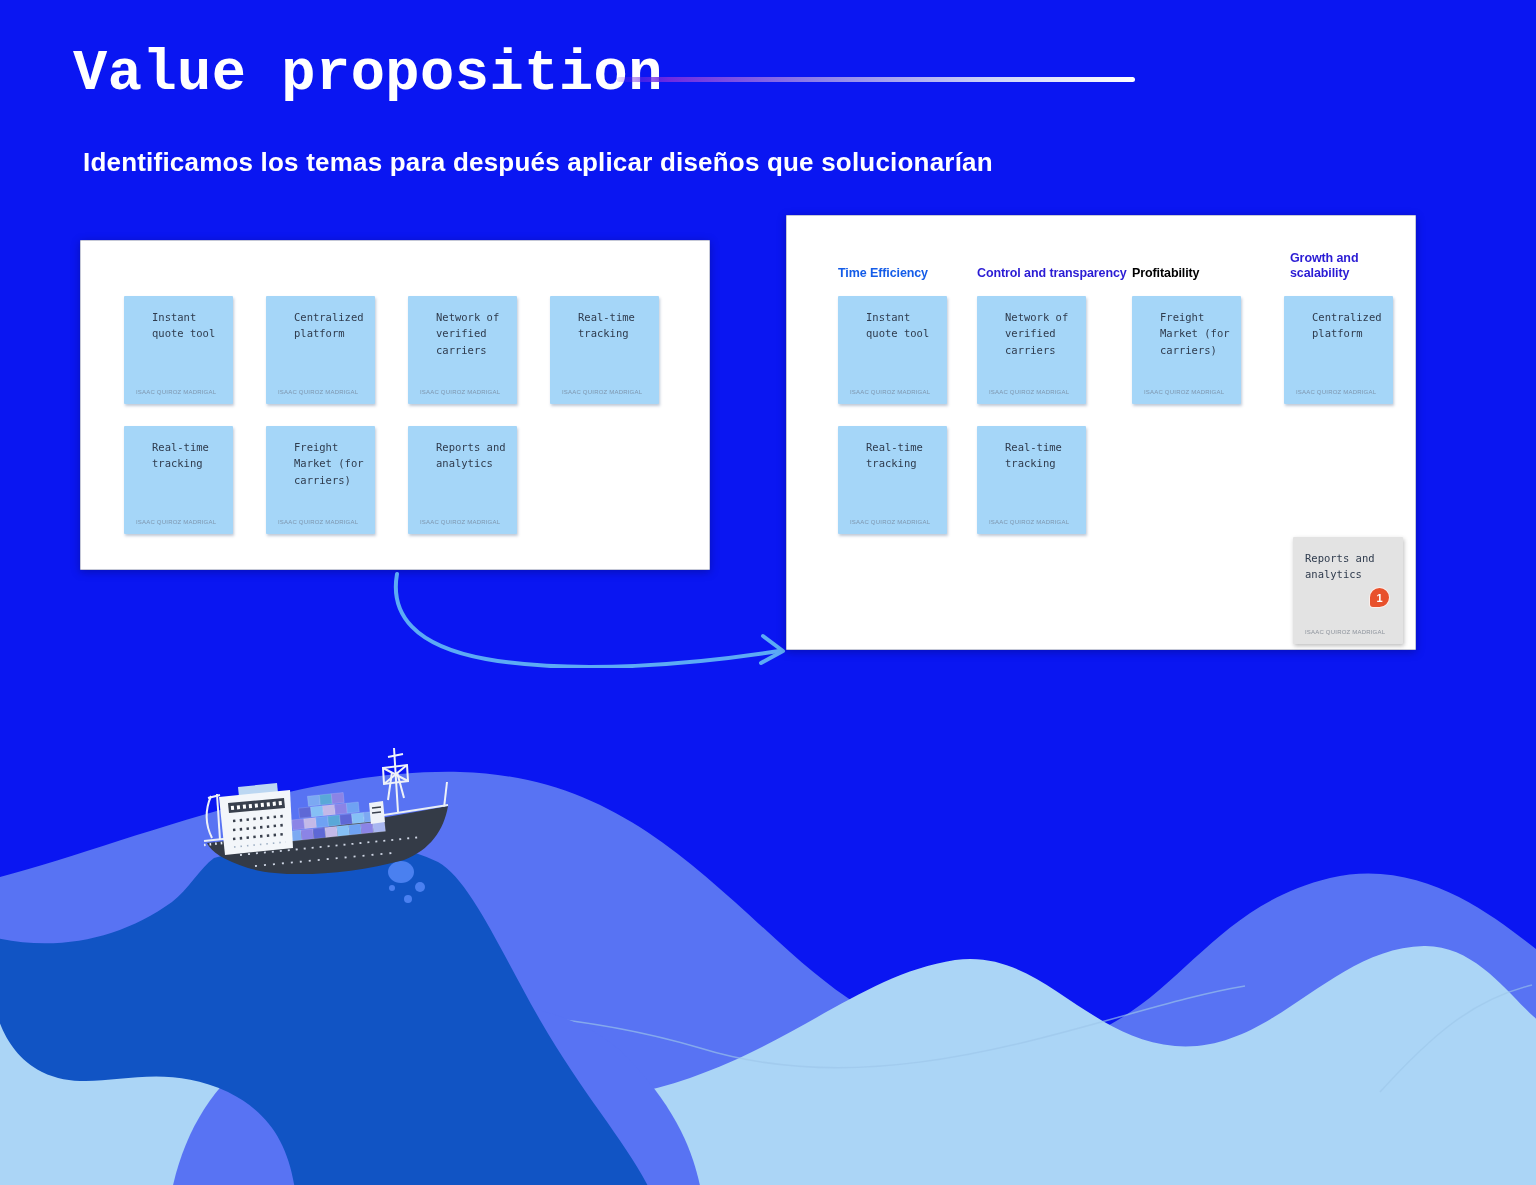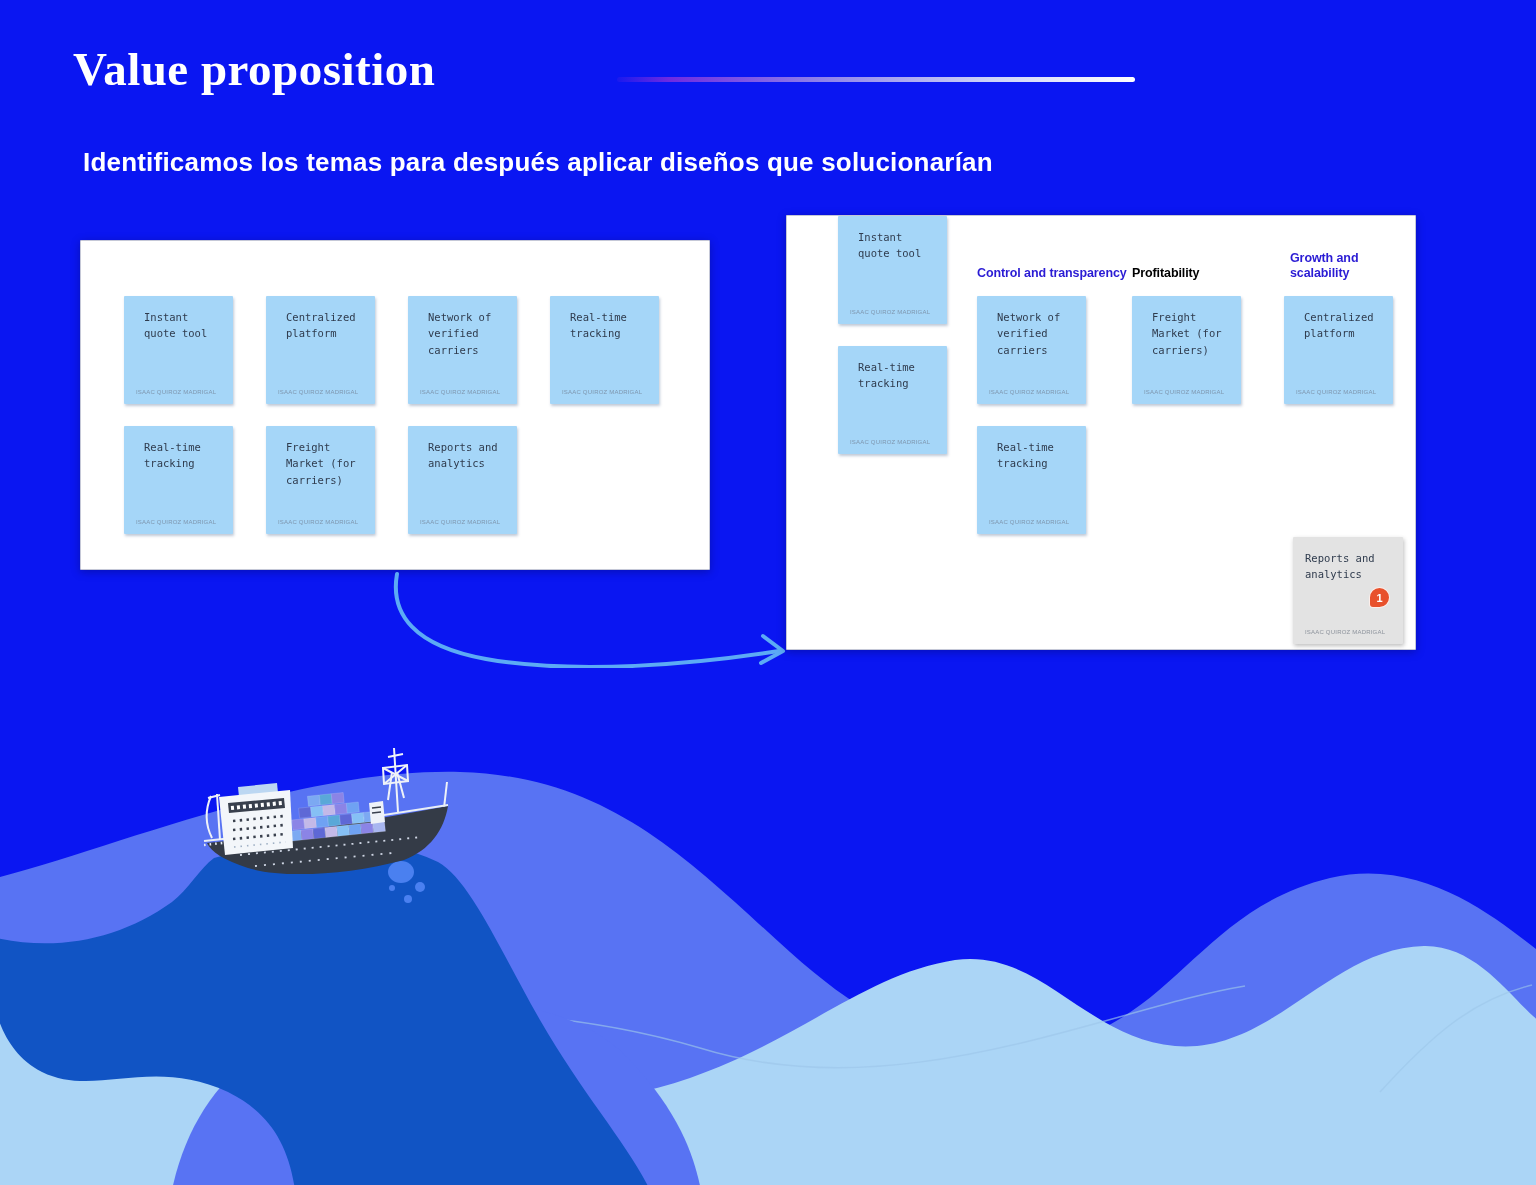--- a/index.html
+++ b/index.html
@@ -6,21 +6,21 @@
   body{
     width:1536px;height:1185px;position:relative;overflow:hidden;
     background:#0a16f2;
     font-family:"Liberation Sans", sans-serif;
   }
   
   .waves-svg{position:absolute;left:0;top:0;width:1536px;height:1185px;z-index:0;}
   
   .title{
     position:absolute;left:73px;top:42px;z-index:2;
-    font-family:Liberation Serif, serif;font-weight:700;font-size:47px;
+    font-family:Liberation Mono, monospace;font-weight:700;font-size:57px;
     color:#ffffff;letter-spacing:0.5px;
   }
   .divider{
     position:absolute;left:617px;top:77px;width:518px;height:5px;z-index:2;
     border-radius:3px;
     background:linear-gradient(90deg, rgba(109,40,224,0.15) 0%, #6d2ae2 10%, #8f84ea 40%, #cdd3f8 72%, #ffffff 100%);
   }
   .subtitle{
     position:absolute;left:83px;top:147px;z-index:2;
     font-size:26px;font-weight:700;color:#ffffff;letter-spacing:0.2px;
@@ -34,21 +34,21 @@
   }
   .board-left{left:80px;top:240px;width:630px;height:330px;}
   .board-right{left:786px;top:215px;width:630px;height:435px;}
   .board-left .notes-wrap{
     position:absolute;left:43px;top:55px;width:560px;
     display:flex;flex-wrap:wrap;gap:22px 33px;
   }
   .note{
     width:109px;height:108px;background:#a5d6f8;position:relative;
     box-shadow:1px 2px 3px rgba(30,60,110,0.28);border-radius:1px;
-    box-sizing:border-box;padding:13px 10px 8px 20px;
+    box-sizing:border-box;padding:13px 10px 8px 28px;
   }
   .note-text{
     font-family:"DejaVu Sans Mono", monospace;
     font-size:10.5px;line-height:1.55;color:#2f3b4d;
     white-space:normal;word-break:normal;
   }
   .note-author{
     position:absolute;left:12px;bottom:9px;
     font-size:6px;letter-spacing:0.2px;color:#7e96ae;font-weight:500;
     white-space:nowrap;
@@ -241,20 +241,21 @@
   <svg width="412" height="102" viewBox="0 0 412 102" xmlns="http://www.w3.org/2000/svg">
     <path d="M 11,8 C 4,48 28,80 100,93 C 190,109 310,98 393,85" fill="none" stroke="#5cabf5" stroke-width="4" stroke-linecap="round"></path>
     <path d="M 377,70 L 397,85 L 375,97" fill="none" stroke="#5cabf5" stroke-width="4" stroke-linecap="round" stroke-linejoin="round"></path>
   </svg>
 </div>
 
 <div class="board board-right">
   <div class="columns">
 
     <div class="column">
+      <div class="col-header" style="color: rgb(20, 92, 232);">Time Efficiency</div>
       <div class="col-notes">
 
           <div class="note">
             <div class="note-text">Instant quote tool</div>
             <div class="note-author">ISAAC QUIROZ MADRIGAL</div>
           </div>
 
           <div class="note">
             <div class="note-text">Real-time tracking</div>
             <div class="note-author">ISAAC QUIROZ MADRIGAL</div>

